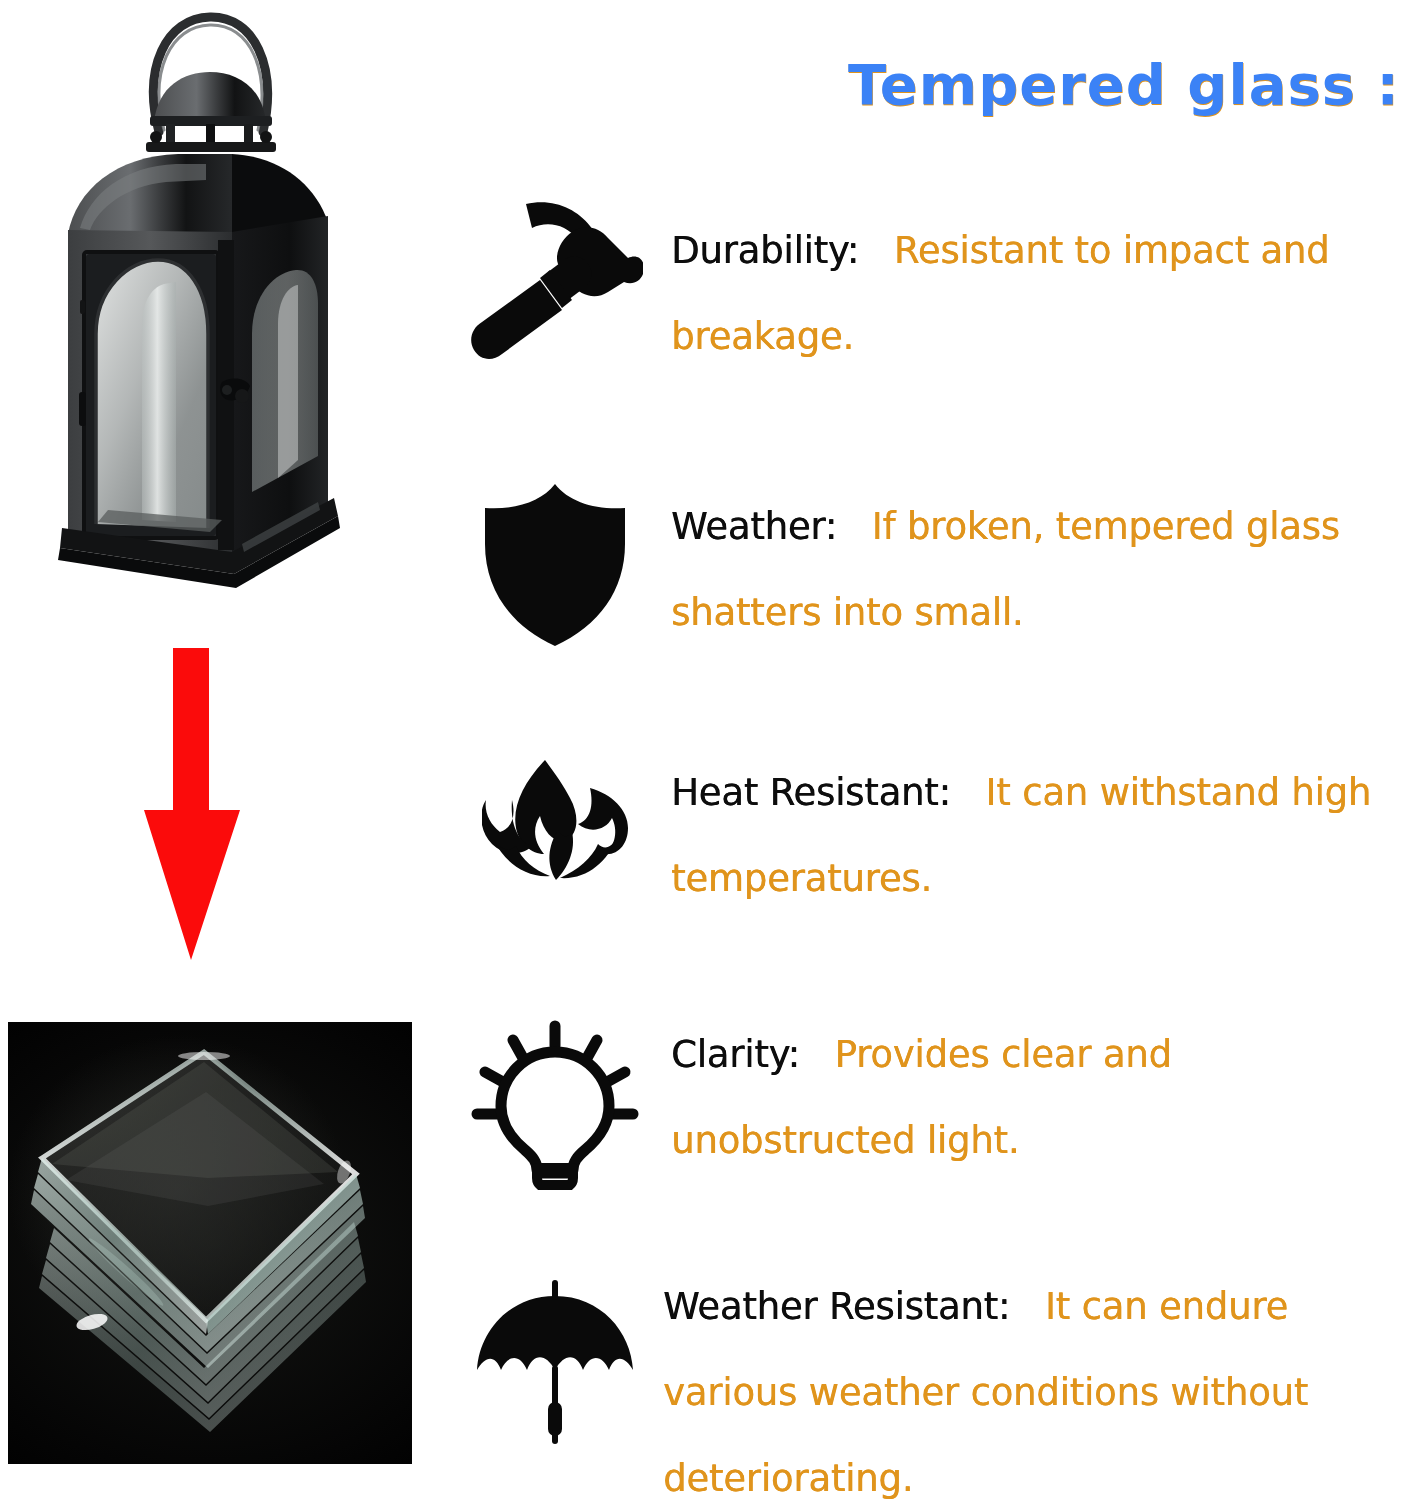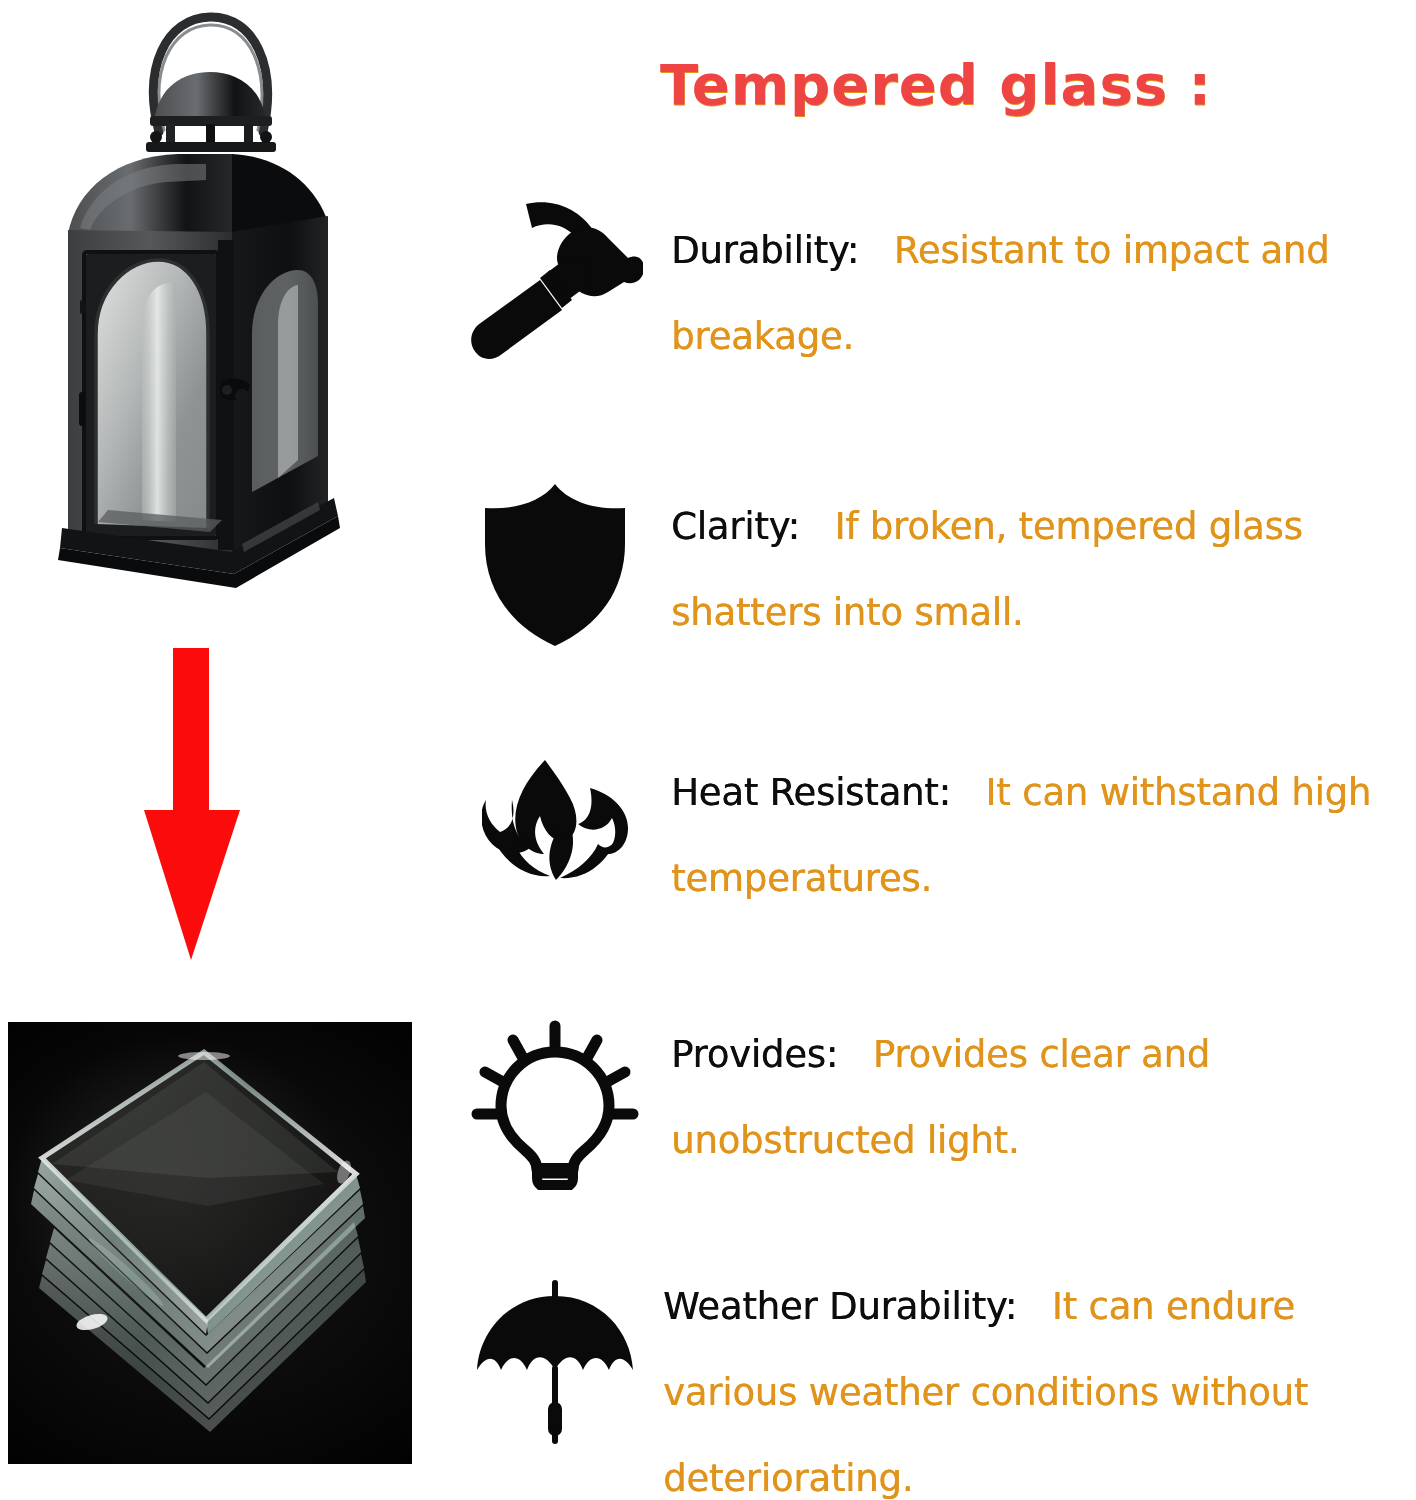--- a/index.html
+++ b/index.html
@@ -16,26 +16,26 @@
     overflow: hidden;
     font-family: "DejaVu Sans", sans-serif;
   }
 
   
   #title {
     position: absolute;
     left: 660px;
     top: 52px;
     width: 740px;
-    text-align: left;
+    text-align: right;
     font-family: "DejaVu Sans", sans-serif;
     font-size: 56px;
     font-weight: 600;
     letter-spacing: 1px;
-    color: #ef4444;
+    color: #3b82f6;
     text-shadow: 0.5px 0.5px 0 #E0941C;
     white-space: nowrap;
   }
 
   
   .feature {
     position: absolute;
     left: 455px;
     width: 960px;
   }
@@ -308,21 +308,21 @@
       <span>
         <svg width="148" height="170" viewBox="0 0 148 170" xmlns="http://www.w3.org/2000/svg">
           <path d="M74 4 C 60 22, 34 30, 4 28 L 4 64
                    C 4 110, 30 146, 74 166
                    C 118 146, 144 110, 144 64
                    L 144 28 C 114 30, 88 22, 74 4 Z" fill="#0a0a0a"></path>
         </svg>
       </span>
     </div>
     <div class="ftext">
-      <span class="lbl">Clarity:</span>
+      <span class="lbl">Weather:</span>
       <span>&nbsp;</span>
       <span class="val">If broken, tempered glass shatters into small.</span>
     </div>
   </div>
 
   <div class="feature" id="row-heat">
     <div class="icon-box">
       <span>
         <svg width="146" height="142" viewBox="0 0 146 142" xmlns="http://www.w3.org/2000/svg">
           <g fill="#0a0a0a">
@@ -382,21 +382,21 @@
 
           <path d="M66 150 L 102 150 L 102 160
                    C 102 167, 96 170, 90 170
                    L 78 170 C 72 170, 66 167, 66 160 Z" fill="none" stroke="#0a0a0a" stroke-width="10" stroke-linejoin="round"></path>
           <line x1="67" y1="157" x2="101" y2="157" stroke="#0a0a0a" stroke-width="7"></line>
           <line x1="68" y1="165" x2="100" y2="165" stroke="#0a0a0a" stroke-width="6"></line>
         </svg>
       </span>
     </div>
     <div class="ftext">
-      <span class="lbl">Provides:</span>
+      <span class="lbl">Clarity:</span>
       <span>&nbsp;</span>
       <span class="val">Provides clear and unobstructed light.</span>
     </div>
   </div>
 
   <div class="feature" id="row-weather">
     <div class="icon-box">
       <span>
         <svg width="160" height="166" viewBox="0 0 160 166" xmlns="http://www.w3.org/2000/svg">
           <g fill="#0a0a0a">
@@ -415,19 +415,19 @@
 
             <rect x="77" y="88" width="6" height="58" rx="2"></rect>
 
             <rect x="73" y="124" width="14" height="34" rx="7"></rect>
             <rect x="77" y="152" width="6" height="14" rx="3"></rect>
           </g>
         </svg>
       </span>
     </div>
     <div class="ftext">
-      <span class="lbl">Weather Durability:</span>
+      <span class="lbl">Weather Resistant:</span>
       <span>&nbsp;</span>
       <span class="val">It can endure various weather conditions without deteriorating.</span>
     </div>
   </div>
 
 </div>
 
 </body></html>

